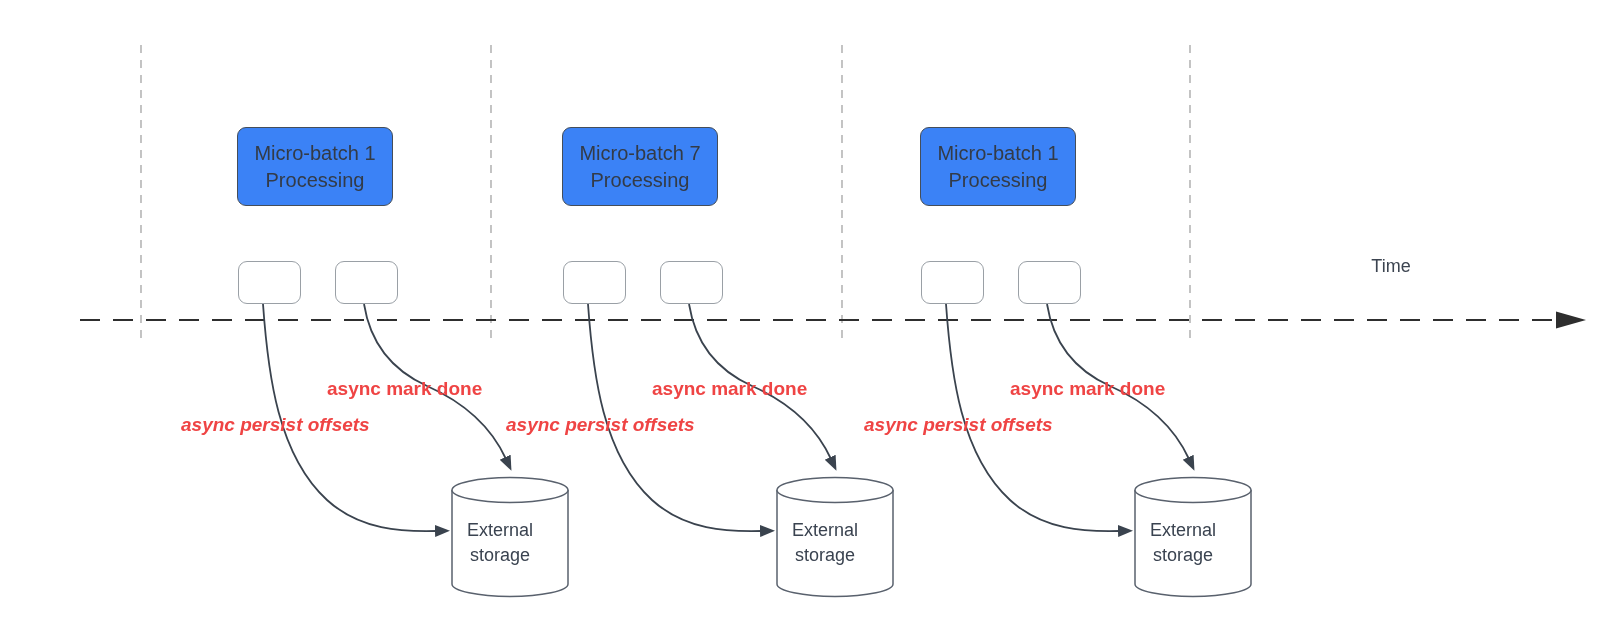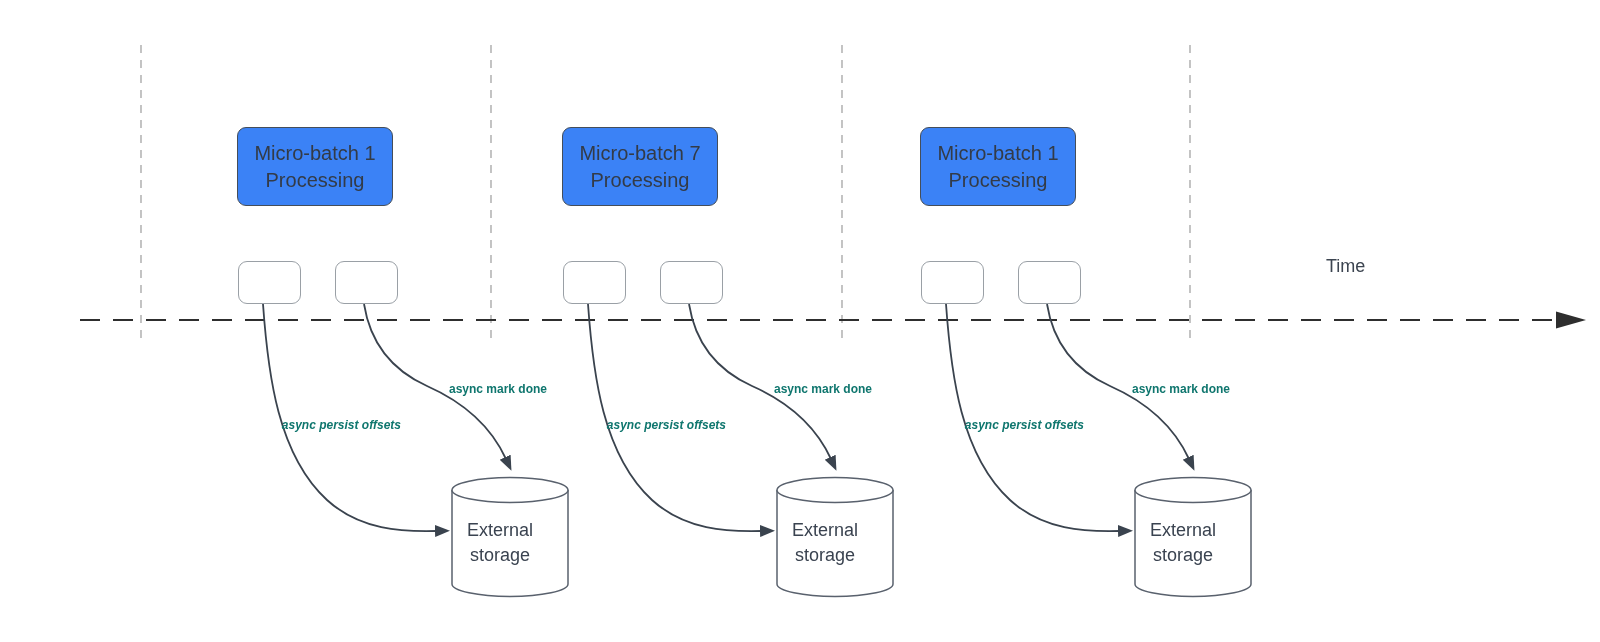--- a/index.html
+++ b/index.html
@@ -24,35 +24,35 @@
     display:flex;flex-direction:column;align-items:center;justify-content:center;
     font-size:20px;line-height:27px;color:#333b47;text-align:center;
   }
   .small-box{
     position:absolute;top:261px;width:63px;height:43px;box-sizing:border-box;
     border:1.5px solid #9aa0a6;border-radius:9px;background:#ffffff;
   }
   .sa{left:1px}.sb{left:98px}
 
   .flow-label{
-    position:absolute;width:220px;text-align:right;
-    font-size:12px;font-weight:bold;color:#0f766e;line-height:18px;white-space:nowrap;
+    position:absolute;width:220px;text-align:left;
+    font-size:19px;font-weight:bold;color:#ef4444;line-height:18px;white-space:nowrap;
   }
   .persist{left:-56px;top:416px;font-style:italic;}
   .done{left:90px;top:380px;}
 
   .storage-label{
     position:absolute;left:215px;top:518px;width:96px;text-align:center;
     font-size:18px;line-height:25px;color:#3a4350;
   }
   .storage-label span{display:block;}
   .main-box span{display:block;}
 
   .time-label{
-    position:absolute;left:1326px;top:256px;width:130px;text-align:left;
+    position:absolute;left:1326px;top:256px;width:130px;text-align:center;
     font-size:18px;color:#3c4450;z-index:2;
   }
 </style>
 </head>
 <body>
 
 <svg class="canvas" width="1600" height="642" viewBox="0 0 1600 642">
   <defs>
     <marker id="arr" markerUnits="userSpaceOnUse" markerWidth="18" markerHeight="14" refX="2" refY="7" orient="auto">
       <path d="M0 1 L15 7 L0 13 Z" fill="#3a434e"></path>

